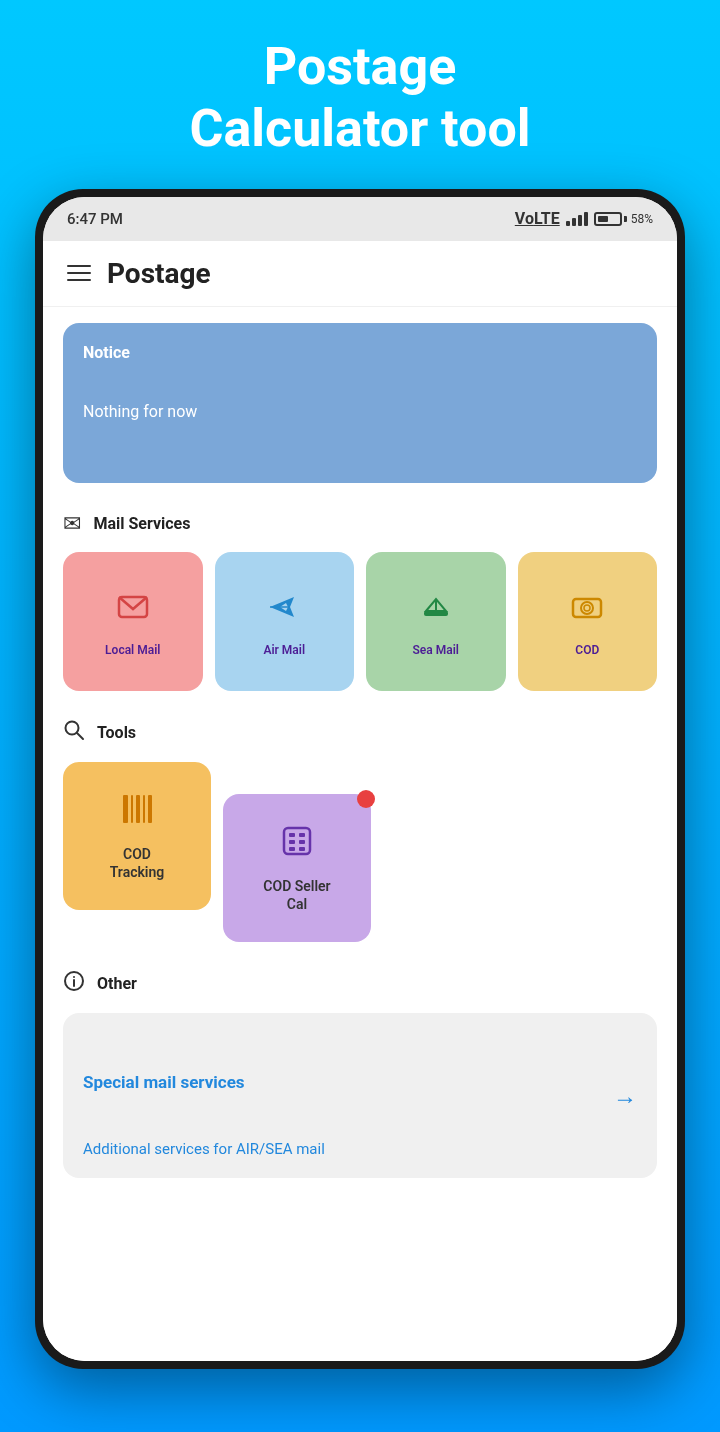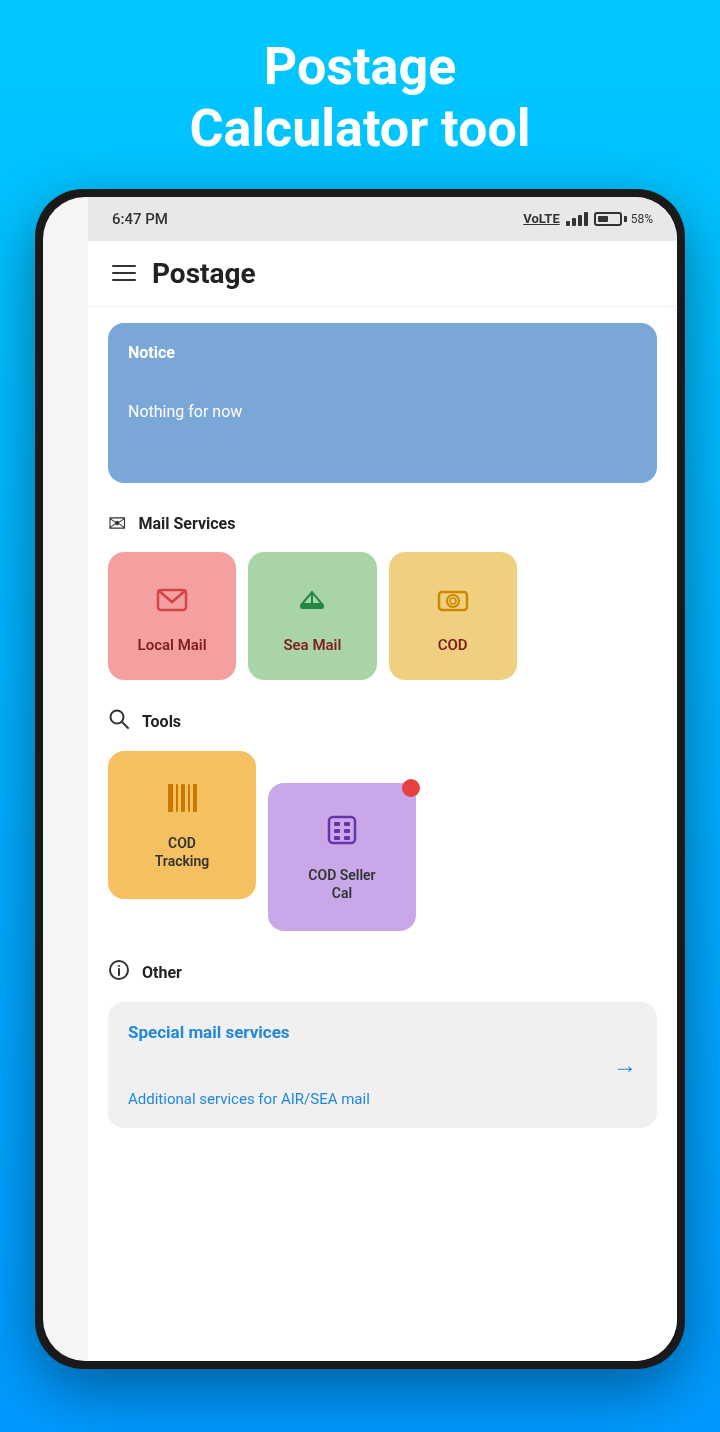--- a/index.html
+++ b/index.html
@@ -36,21 +36,20 @@
     }
 
     .phone-screen {
       width: 100%;
       height: 100%;
       background: #f5f5f5;
       border-radius: 42px;
       overflow: hidden;
       display: flex;
       flex-direction: column;
-      padding-left: 45px;
     }
 
     
     .status-bar {
       background: #e8e8e8;
       height: 44px;
       display: flex;
       align-items: center;
       justify-content: space-between;
       padding: 0 24px;
@@ -224,23 +223,23 @@
     .service-icon {
       font-size: 32px;
     }
 
     .local-mail .service-icon { color: #d44444; }
     .air-mail .service-icon { color: #2288cc; }
     .sea-mail .service-icon { color: #228844; }
     .cod .service-icon { color: #cc8800; }
 
     .service-label {
-      font-size: 15px;
+      font-size: 12px;
       font-weight: 600;
-      color: #7f1d1d;
+      color: #4c1d95;
       text-align: center;
       line-height: 1.2;
     }
 
     
     .tools-grid {
       display: flex;
       gap: 12px;
       padding: 8px 20px 16px 20px;
     }
@@ -298,20 +297,21 @@
       cursor: pointer;
     }
 
     .other-card-content {}
 
     .other-card-title {
       font-size: 17px;
       font-weight: 700;
       color: #2288dd;
       margin-bottom: 4px;
+      margin-top: 39px;
     }
 
     .other-card-subtitle {
       font-size: 15px;
       color: #2288dd;
       margin-top: 48px;
     }
 
     .arrow-icon {
       font-size: 24px;
@@ -322,21 +322,21 @@
 <body>
 
 <div class="hero-title">Postage<br>Calculator tool</div>
 
 <div class="phone-wrapper">
   <div class="phone-screen">
 
     <div class="status-bar">
       <span class="status-time">6:47 PM</span>
       <div class="status-icons">
-        <span style="font-size:13px;font-weight:700;text-decoration:underline;">Vo<br style="display:none">LTE</span>
+        <span style="font-size:16px;font-weight:700;text-decoration:underline;">Vo<br style="display:none">LTE</span>
         <div class="signal-bars">
           <div class="signal-bar" style="height:5px;"></div>
           <div class="signal-bar" style="height:8px;"></div>
           <div class="signal-bar" style="height:11px;"></div>
           <div class="signal-bar" style="height:14px;"></div>
         </div>
         <div class="battery-icon">
           <div class="battery-body">
             <div class="battery-fill"></div>
           </div>
@@ -372,20 +372,30 @@
         <div class="service-card local-mail">
           <span class="service-icon">
             <svg width="36" height="36" viewBox="0 0 36 36" fill="none">
               <rect x="4" y="8" width="28" height="20" rx="3" stroke="#d44444" stroke-width="2.5" fill="none"></rect>
               <polyline points="4,8 18,20 32,8" stroke="#d44444" stroke-width="2.5" fill="none"></polyline>
             </svg>
           </span>
           <span class="service-label">Local Mail</span>
         </div>
 
+        <div class="service-card air-mail">
+          <span class="service-icon">
+            <svg width="36" height="36" viewBox="0 0 36 36" fill="none">
+              <path d="M4 18 L28 8 L24 18 L28 28 Z" fill="#2288cc"></path>
+              <path d="M14 18 L20 14 L22 18 L20 22 Z" fill="#a8d4f0"></path>
+              <line x1="4" y1="18" x2="24" y2="18" stroke="#2288cc" stroke-width="1.5"></line>
+            </svg>
+          </span>
+          <span class="service-label">Air Mail</span>
+        </div>
 
         <div class="service-card sea-mail">
           <span class="service-icon">
             <svg width="36" height="36" viewBox="0 0 36 36" fill="none">
               <path d="M8 22 L18 10 L28 22 Z" stroke="#228844" stroke-width="2" fill="none"></path>
               <rect x="6" y="22" width="24" height="5" rx="2" fill="#228844"></rect>
               <line x1="18" y1="10" x2="18" y2="22" stroke="#228844" stroke-width="2"></line>
             </svg>
           </span>
           <span class="service-label">Sea Mail</span>

